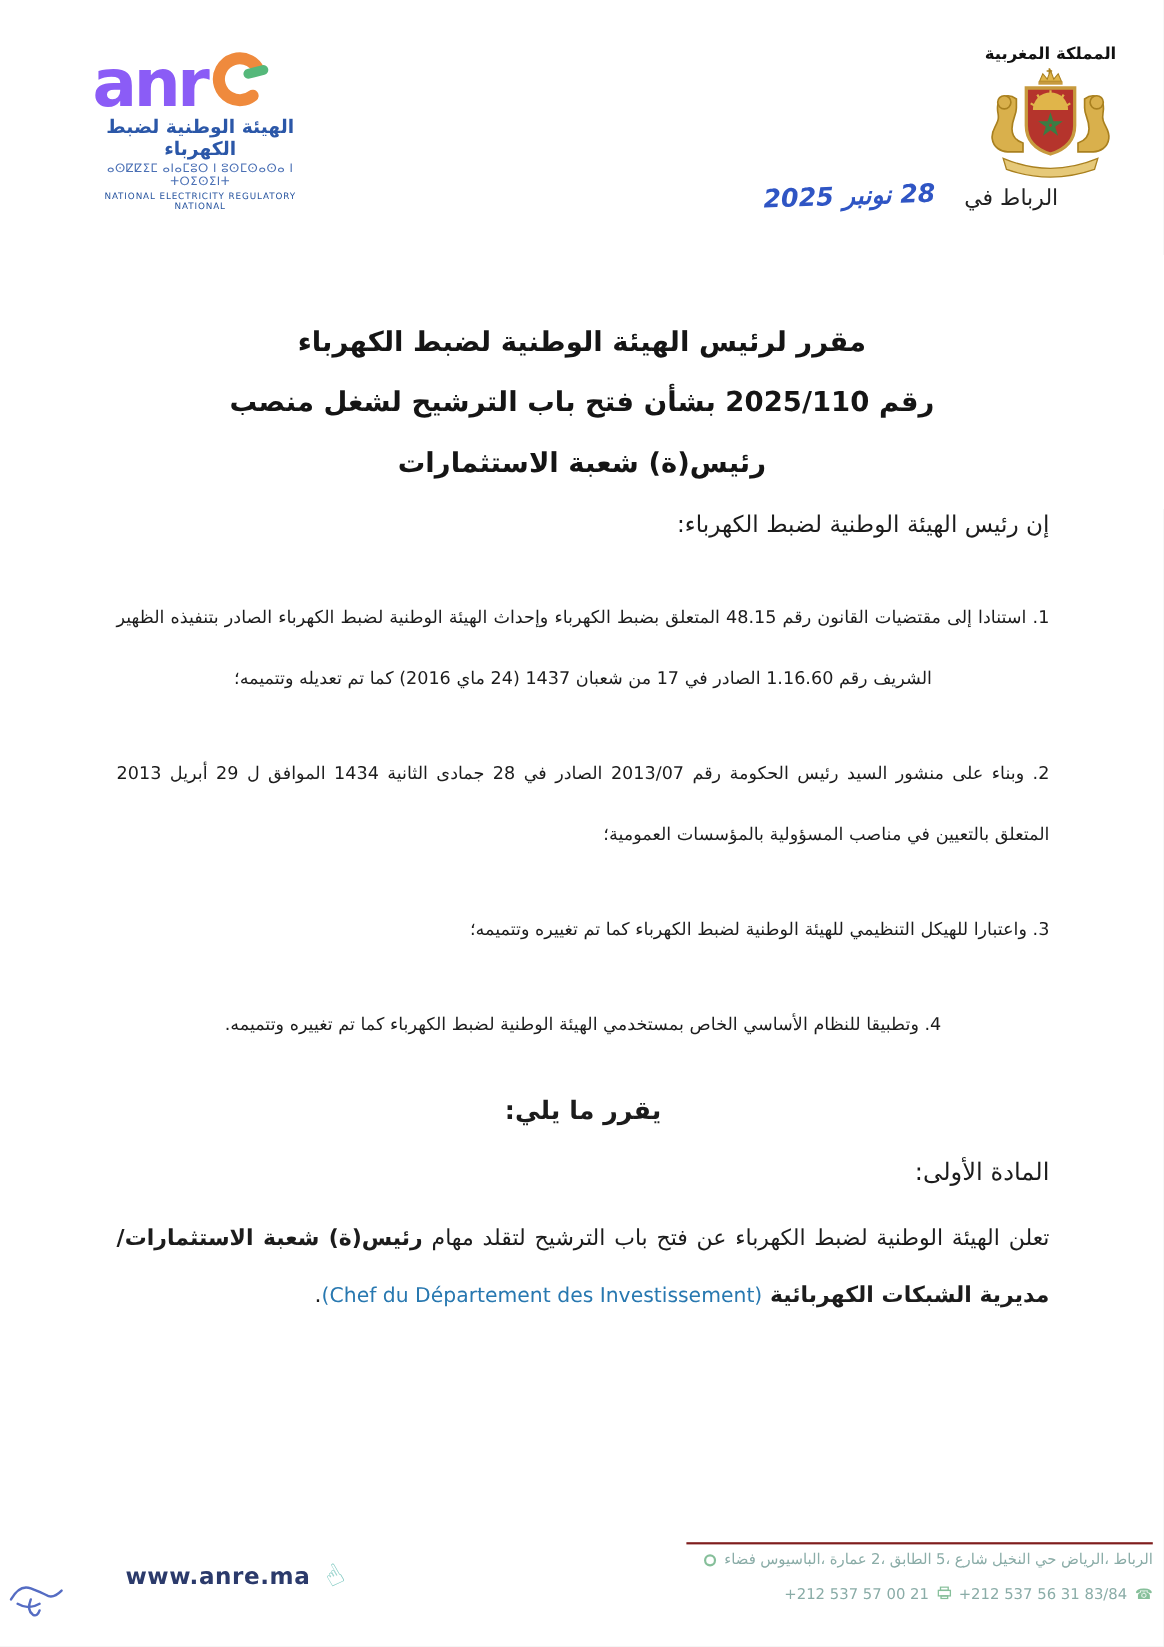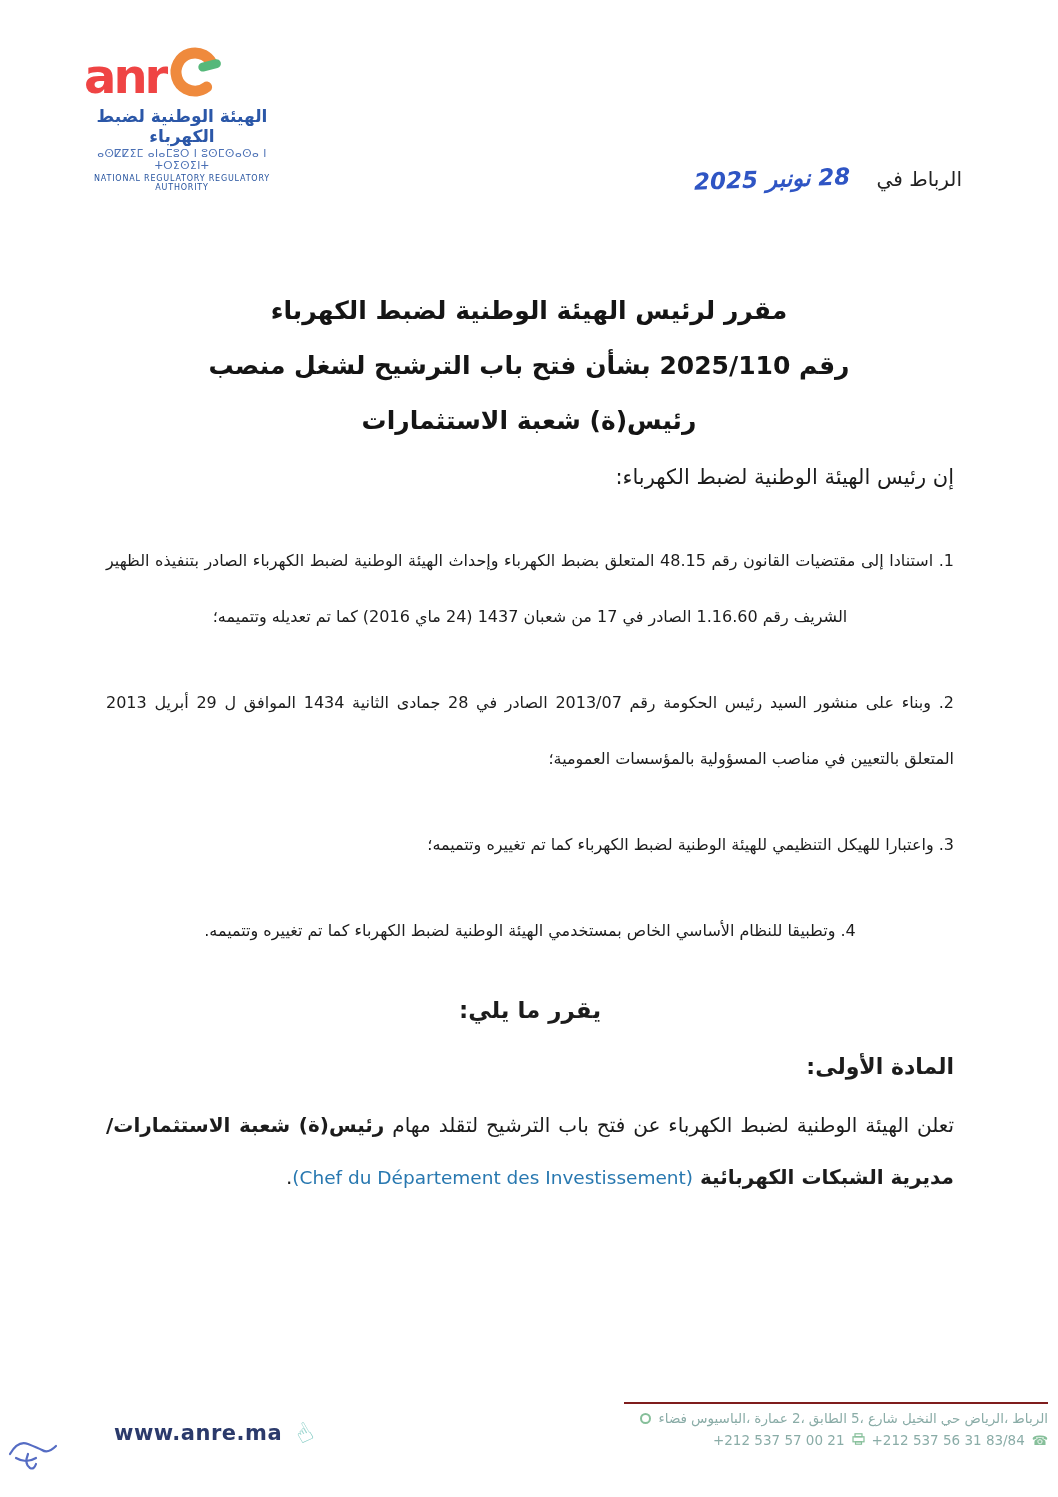--- a/index.html
+++ b/index.html
@@ -5,21 +5,21 @@
   html,body{margin:0;padding:0;background:#e8e8e8;}
   .page{
     position:relative;width:1058px;height:1497px;margin:0 auto;
     background:#ffffff;overflow:hidden;
     font-family:"DejaVu Sans",sans-serif;color:#1c1c1c;
   }
 
   
   .logo{position:absolute;left:84px;top:40px;width:210px;text-align:left;}
   .logo-word{display:flex;align-items:flex-end;height:64px;}
-  .logo-letters{font-size:48px;font-weight:bold;color:#ef4444;letter-spacing:-3px;line-height:56px;}
+  .logo-letters{font-size:60px;font-weight:bold;color:#8b5cf6;letter-spacing:-3px;line-height:56px;}
   .logo-e{margin-left:2px;margin-bottom:2px;}
   .logo-arabic{font-size:17px;font-weight:bold;color:#2b57a8;margin-top:2px;direction:rtl;text-align:center;width:196px;}
   .logo-tifinagh{font-size:10.5px;color:#2b57a8;opacity:.85;text-align:center;width:196px;margin-top:1px;letter-spacing:.5px;}
   .logo-english{font-size:8px;color:#27549f;text-align:center;width:196px;margin-top:3px;letter-spacing:.8px;}
 
   .emblem{position:absolute;right:28px;top:40px;width:150px;text-align:center;}
   .emblem-title{font-size:15px;font-weight:bold;color:#111;direction:rtl;margin-bottom:2px;}
 
   .dateline{
     position:absolute;top:166px;right:96px;direction:rtl;
@@ -33,37 +33,37 @@
   
   .doc-title{position:absolute;top:283px;left:0;right:0;text-align:center;direction:rtl;
     font-weight:bold;font-size:25px;line-height:55px;color:#151515;}
   .body-flow{position:absolute;top:455px;left:106px;right:104px;direction:rtl;}
   .intro{font-size:21px;text-align:right;line-height:44px;margin:0;}
   .item{font-size:16px;line-height:56px;text-align:justify;margin:0 0 30px 0;}
   .items{margin-top:34px;}
   .last-center{text-align-last:center;}
   .item-num{letter-spacing:1px;}
   .decree-line{font-size:23px;font-weight:bold;text-align:center;line-height:42px;margin:24px 0 0 0;}
-  .article-heading{font-size:22px;font-weight:bold;text-align:right;line-height:40px;margin:16px 0 0 0;}
+  .article-heading{font-size:22px;font-weight:normal;text-align:right;line-height:40px;margin:16px 0 0 0;}
   .article-para{font-size:20px;line-height:52px;text-align:justify;margin:12px 0 0 0;}
   .article-bold{font-weight:bold;}
   .french{direction:ltr;unicode-bidi:isolate;color:#2878b0;font-weight:normal;font-size:18.5px;}
 
   
   .scribble{position:absolute;left:6px;top:1424px;}
   .site-row{position:absolute;left:74px;top:1418px;display:flex;align-items:center;gap:14px;margin-left:40px;}
   .site-url{font-size:21px;font-weight:bold;color:#2b3a6b;letter-spacing:.5px;}
   .click-icon{font-size:26px;color:#7ec8c0;transform:rotate(-30deg);display:inline-block;}
   .footer-right{position:absolute;right:10px;top:1402px;width:424px;border-top:2px solid #7f1d1d;padding-top:6px;}
   .addr-line{direction:ltr;text-align:right;font-size:13.5px;color:#8aaca7;display:flex;justify-content:flex-end;align-items:center;gap:5px;flex-wrap:nowrap;}
   .addr-words{display:inline;}
   .tok{unicode-bidi:isolate;margin-right:4px;}
   .tok:last-child{margin-right:0;}
   .pin{display:inline-block;width:7px;height:7px;border:2px solid #86bf9a;border-radius:50%;margin-right:2px;}
-  .phone-line{direction:ltr;text-align:right;font-size:13.5px;color:#8aaca7;margin-top:6px;display:flex;justify-content:flex-end;align-items:center;gap:7px;}
+  .phone-line{direction:ltr;text-align:right;font-size:13.5px;color:#8aaca7;margin-top:16px;display:flex;justify-content:flex-end;align-items:center;gap:7px;}
   .mini-icon{color:#86bf9a;font-size:13px;}
 </style>
 </head>
 <body>
 
 <div class="page">
 
   <div class="logo">
     <div class="logo-word">
       <span class="logo-letters">anr</span>
@@ -71,23 +71,50 @@
         <svg width="56" height="58" viewBox="0 0 56 58">
           <g transform="rotate(28 28 32)">
             <circle cx="28" cy="32" r="19" fill="none" stroke="#ef8a3d" stroke-width="11" stroke-linecap="round" stroke-dasharray="92 28" stroke-dashoffset="-8"></circle>
           </g>
           <rect x="31" y="21" width="23" height="9" rx="4.5" fill="#55b87a" transform="rotate(-14 42 25)"></rect>
         </svg>
       </span>
     </div>
     <div class="logo-arabic">الهيئة الوطنية لضبط الكهرباء</div>
     <div class="logo-tifinagh">ⴰⵙⵇⵇⵉⵎ ⴰⵏⴰⵎⵓⵔ ⵏ ⵓⵙⵎⵙⴰⵙⴰ ⵏ ⵜⵔⵉⵙⵉⵏⵜ</div>
-    <div class="logo-english">NATIONAL REGULATORY REGULATORY AUTHORITY</div>
+    <div class="logo-english">NATIONAL ELECTRICITY REGULATORY NATIONAL</div>
   </div>
 
+  <div class="emblem">
+    <div class="emblem-title">المملكة المغربية</div>
+    <span>
+      <svg width="118" height="104" viewBox="0 0 118 104">
+
+        <path d="M49 14 l3-7 4 5 3-8 3 8 4-5 3 7 z" fill="#e0b54a" stroke="#a9801f" stroke-width="1"></path>
+        <rect x="48" y="14" width="22" height="3" fill="#c79a3e"></rect>
+        <path d="M58 2 l0 5 M55.5 4.5 l5 0" stroke="#a9801f" stroke-width="1.5"></path>
+
+        <path d="M28 30 c-8-6-16-2-17 6 c-1 6 2 9 0 14 c-2 6-6 9-5 16 c1 8 8 12 14 12 l14 0 0-8 c-6-2-10-6-10-13 c0-9 4-12 4-19 c0-4 0-6 0-8 z" fill="#d9b04c" stroke="#a9801f" stroke-width="1.5"></path>
+        <circle cx="17" cy="33" r="6" fill="#d9b04c" stroke="#a9801f" stroke-width="1.5"></circle>
+        <path d="M90 30 c8-6 16-2 17 6 c1 6-2 9 0 14 c2 6 6 9 5 16 c-1 8-8 12-14 12 l-14 0 0-8 c6-2 10-6 10-13 c0-9-4-12-4-19 c0-4 0-6 0-8 z" fill="#d9b04c" stroke="#a9801f" stroke-width="1.5"></path>
+        <circle cx="101" cy="33" r="6" fill="#d9b04c" stroke="#a9801f" stroke-width="1.5"></circle>
+
+        <path d="M37 20 h44 v34 c0 14-9 22-22 26 c-13-4-22-12-22-26 z" fill="#b5342c" stroke="#c79a3e" stroke-width="3"></path>
+
+        <path d="M43 40 a16 16 0 0 1 32 0 z" fill="#e0b54a"></path>
+        <g stroke="#e0b54a" stroke-width="2">
+          <path d="M59 22 v8 M47 26 l4 7 M71 26 l-4 7 M41 34 l7 4 M77 34 l-7 4"></path>
+        </g>
+
+        <path d="M59 38 l4.6 14.2 -12.1-8.8 h15 l-12.1 8.8 z" fill="none" stroke="#3a7d44" stroke-width="2.4" transform="translate(0,8)"></path>
+
+        <path d="M16 84 q43 18 86 0 l-3 10 q-40 14 -80 0 z" fill="#e6c979" stroke="#a9801f" stroke-width="1.2"></path>
+      </svg>
+    </span>
+  </div>
 
   <div class="dateline">
     <span>الرباط في</span>
     <span class="hand-date">28 نونبر 2025</span>
   </div>
 
   <div class="doc-title">
     <div>مقرر لرئيس الهيئة الوطنية لضبط الكهرباء</div>
     <div>رقم 2025/110 بشأن فتح باب الترشيح لشغل منصب</div>
     <div>رئيس(ة) شعبة الاستثمارات</div>

